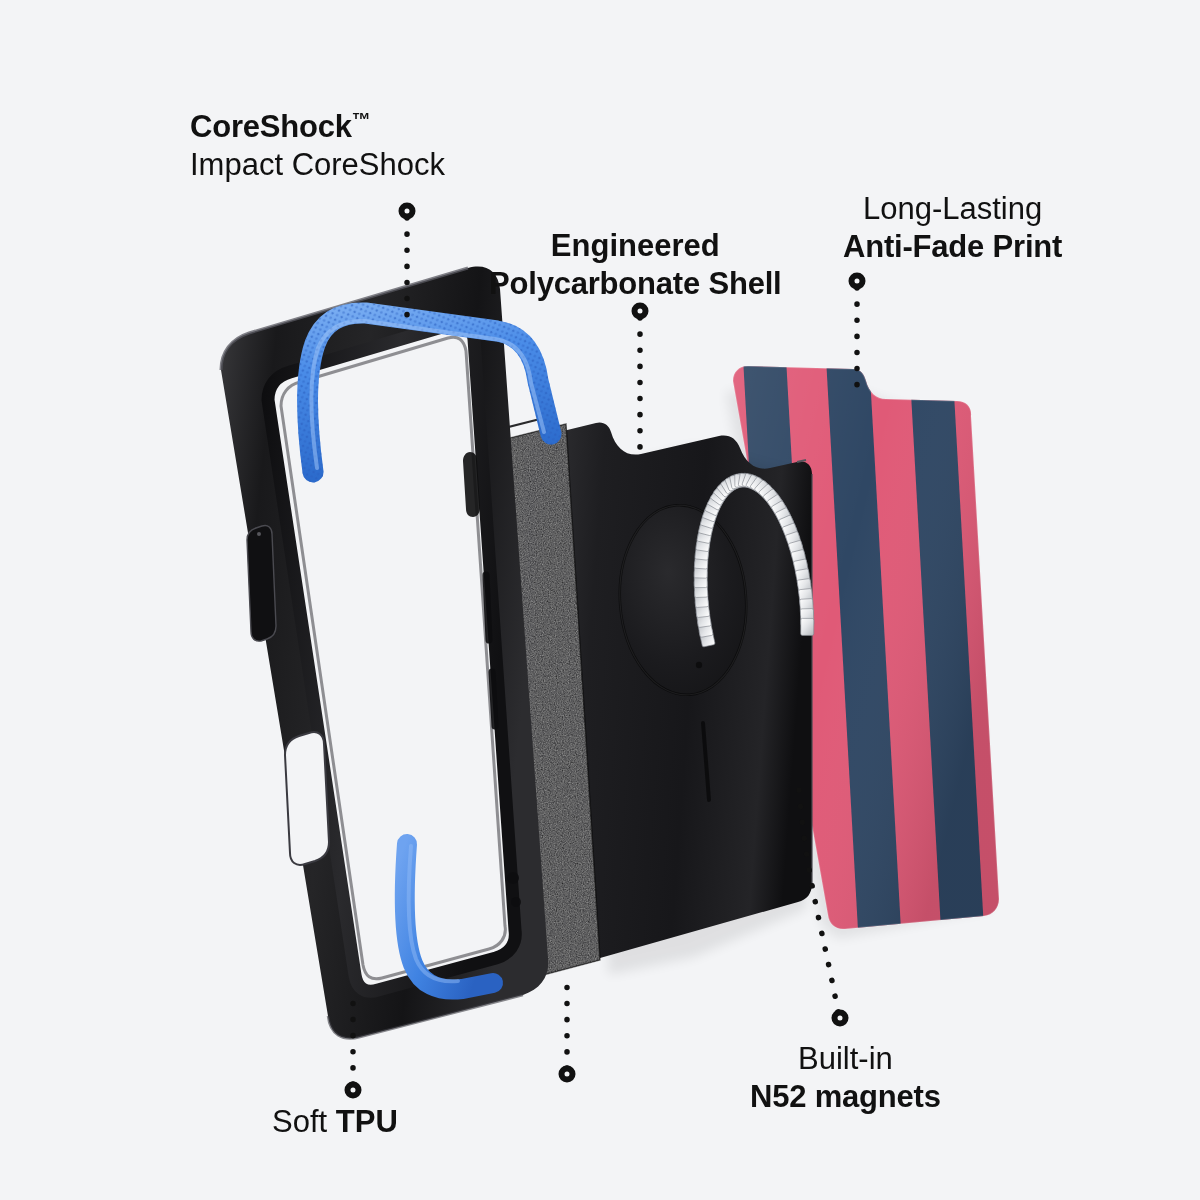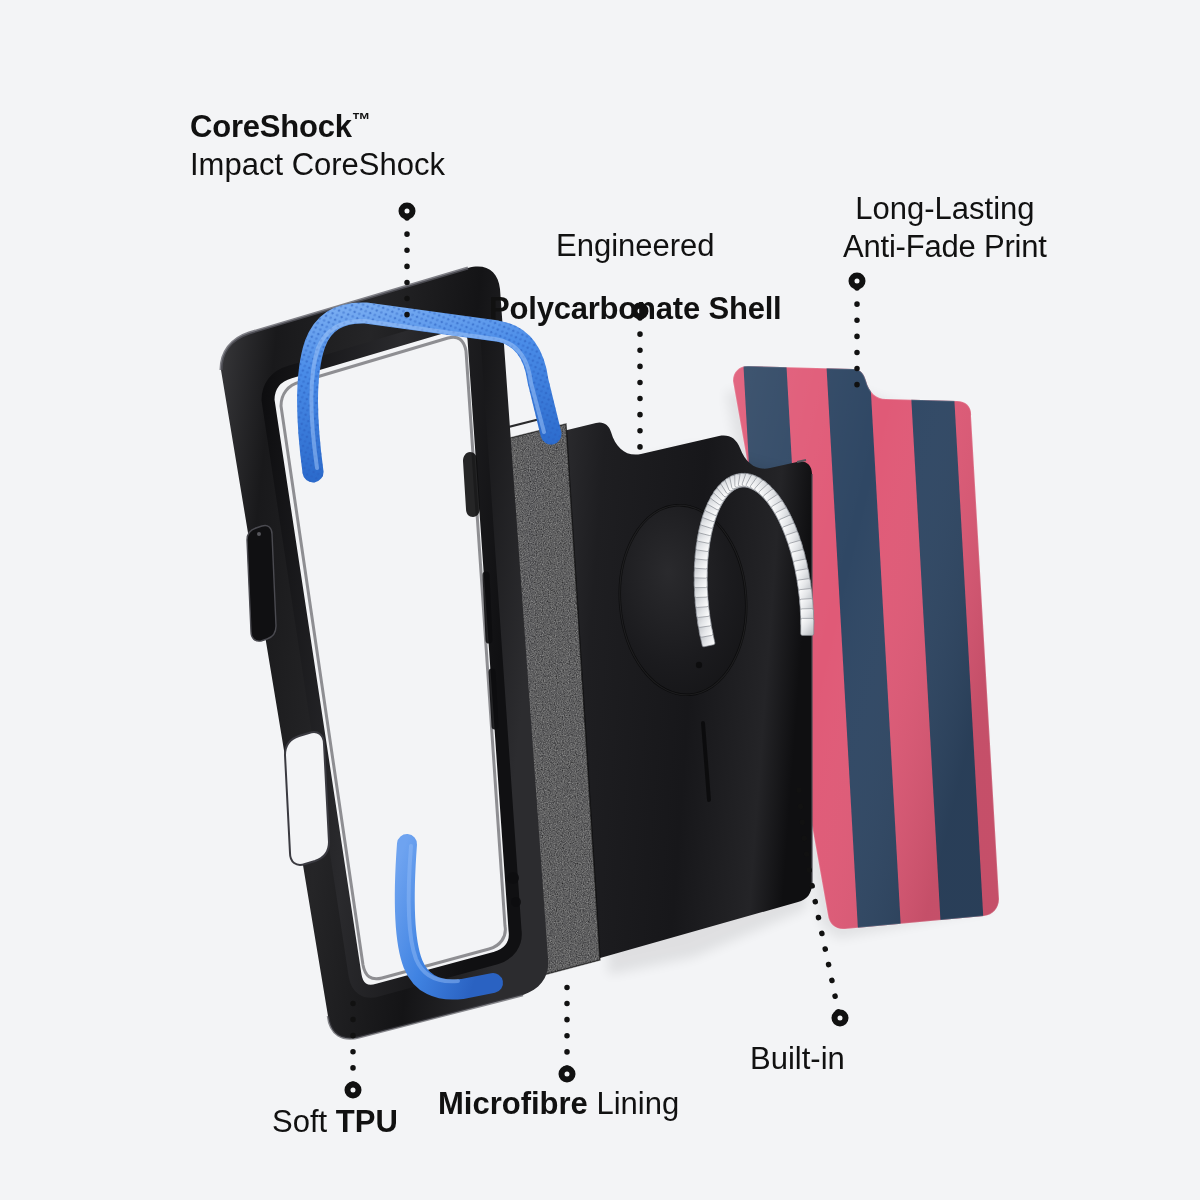--- a/index.html
+++ b/index.html
@@ -46,30 +46,30 @@
     vertical-align: super;
     letter-spacing: 0;
   }
 
   #c-poly {
     left: 489px; top: 227px;
     font-size: 31px;
     text-align: center;
     transform: translateX(0);
   }
-  #c-poly .l1 { font-weight: 400; }
-  #c-poly .l2 { font-weight: 700; letter-spacing: -0.2px; margin-top: 25px; }
+  #c-poly .l1 { font-weight: 700; }
+  #c-poly .l2 { font-weight: 700; letter-spacing: -0.2px; }
 
   #c-print {
     left: 843px; top: 190px;
     font-size: 31px;
     text-align: center;
   }
   #c-print .l1 { font-weight: 400; }
-  #c-print .l2 { font-weight: 400; letter-spacing: -0.2px; }
+  #c-print .l2 { font-weight: 700; letter-spacing: -0.2px; }
 
   #c-tpu {
     left: 232px; top: 1103px;
     font-size: 31px;
     margin-left: 40px;
   }
 
   #c-micro {
     left: 438px; top: 1085px;
     font-size: 31px;
@@ -455,21 +455,19 @@
 
   <div class="callout" id="c-print">
     <span class="l1">Long-Lasting</span>
     <span class="l2">Anti-Fade Print</span>
   </div>
 
   <div class="callout" id="c-tpu">
     <span class="reg">Soft </span><span class="bold">TPU</span>
   </div>
 
-  <div class="callout" id="c-micro">
-    <span class="bold">Microfibre</span><span class="reg"> Lining</span>
-  </div>
 
   <div class="callout" id="c-magnets">
     <span class="l1">Built-in</span>
+    <span class="l2">N52 magnets</span>
   </div>
 
 </div>
 
 </body></html>

